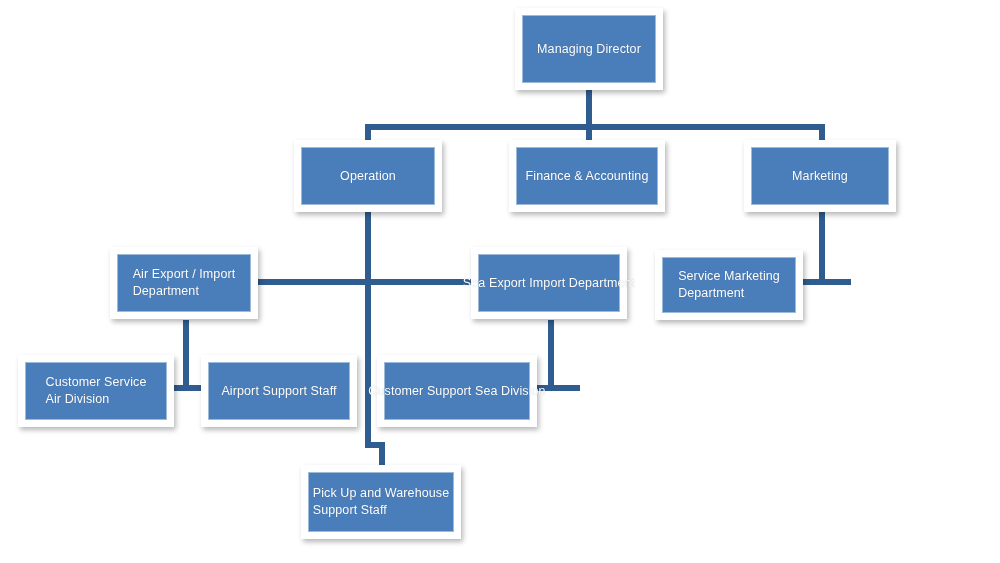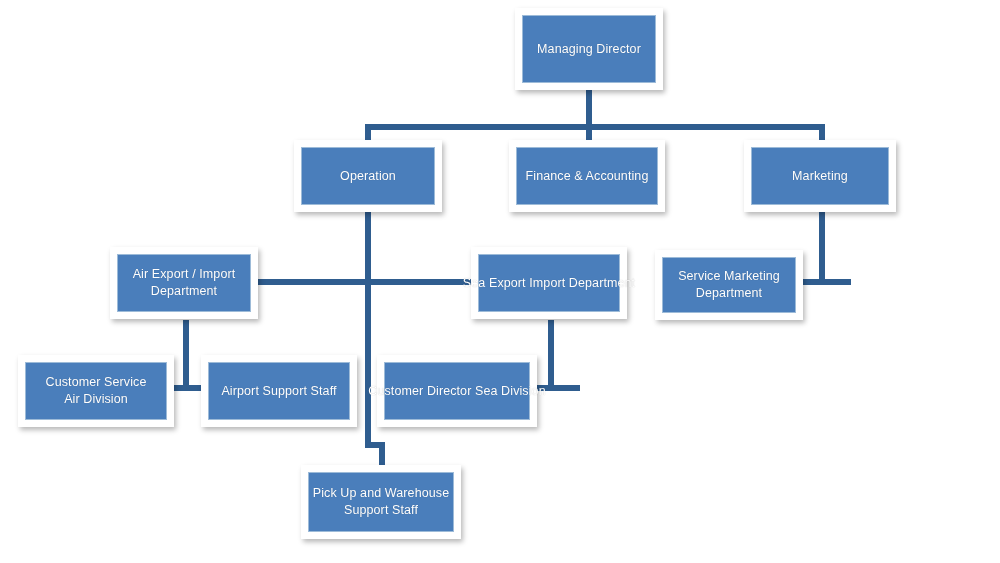--- a/index.html
+++ b/index.html
@@ -45,21 +45,21 @@
     box-sizing: border-box;
     display: flex;
     align-items: center;
     justify-content: center;
     overflow: visible;
   }
   .node .label {
     color: #ffffff;
     font-size: 12.5px;
     line-height: 1.35;
-    text-align: center;
+    text-align: left;
     white-space: pre-line;
     letter-spacing: 0.1px;
     text-shadow: 0 0 1px rgba(0,0,0,0.25);
   }
   
   .node.overflow .fill { overflow: visible; }
   .node.overflow .label {
     white-space: nowrap;
     flex: 0 0 auto;
   }
@@ -146,21 +146,21 @@
   </div>
 
   <div class="node" style="left:201px; top:355px; width:156px; height:72px;">
     <div class="fill">
       <span class="label">Airport Support Staff</span>
     </div>
   </div>
 
   <div class="node overflow" style="left:377px; top:355px; width:160px; height:72px;">
     <div class="fill">
-      <span class="label">Customer Director Sea Division</span>
+      <span class="label">Customer Support Sea Division</span>
     </div>
   </div>
 
 
   <div class="node" style="left:301px; top:465px; width:160px; height:74px;">
     <div class="fill">
       <span class="label">Pick Up and  Warehouse
 Support Staff</span>
     </div>
   </div>

